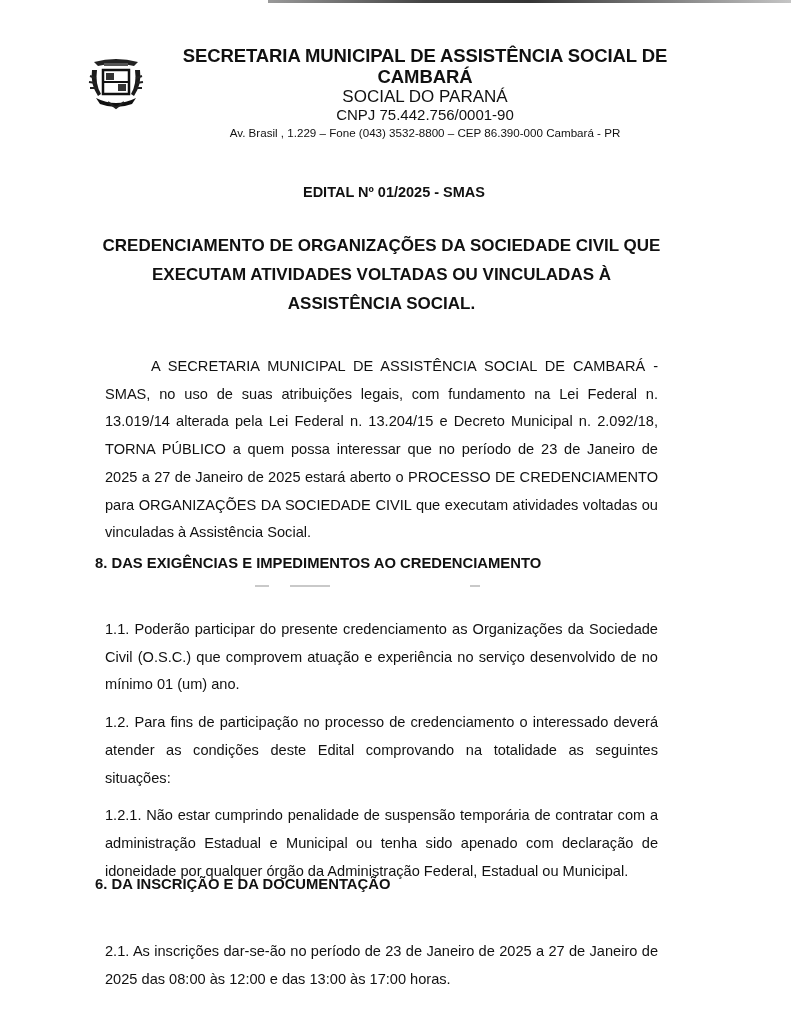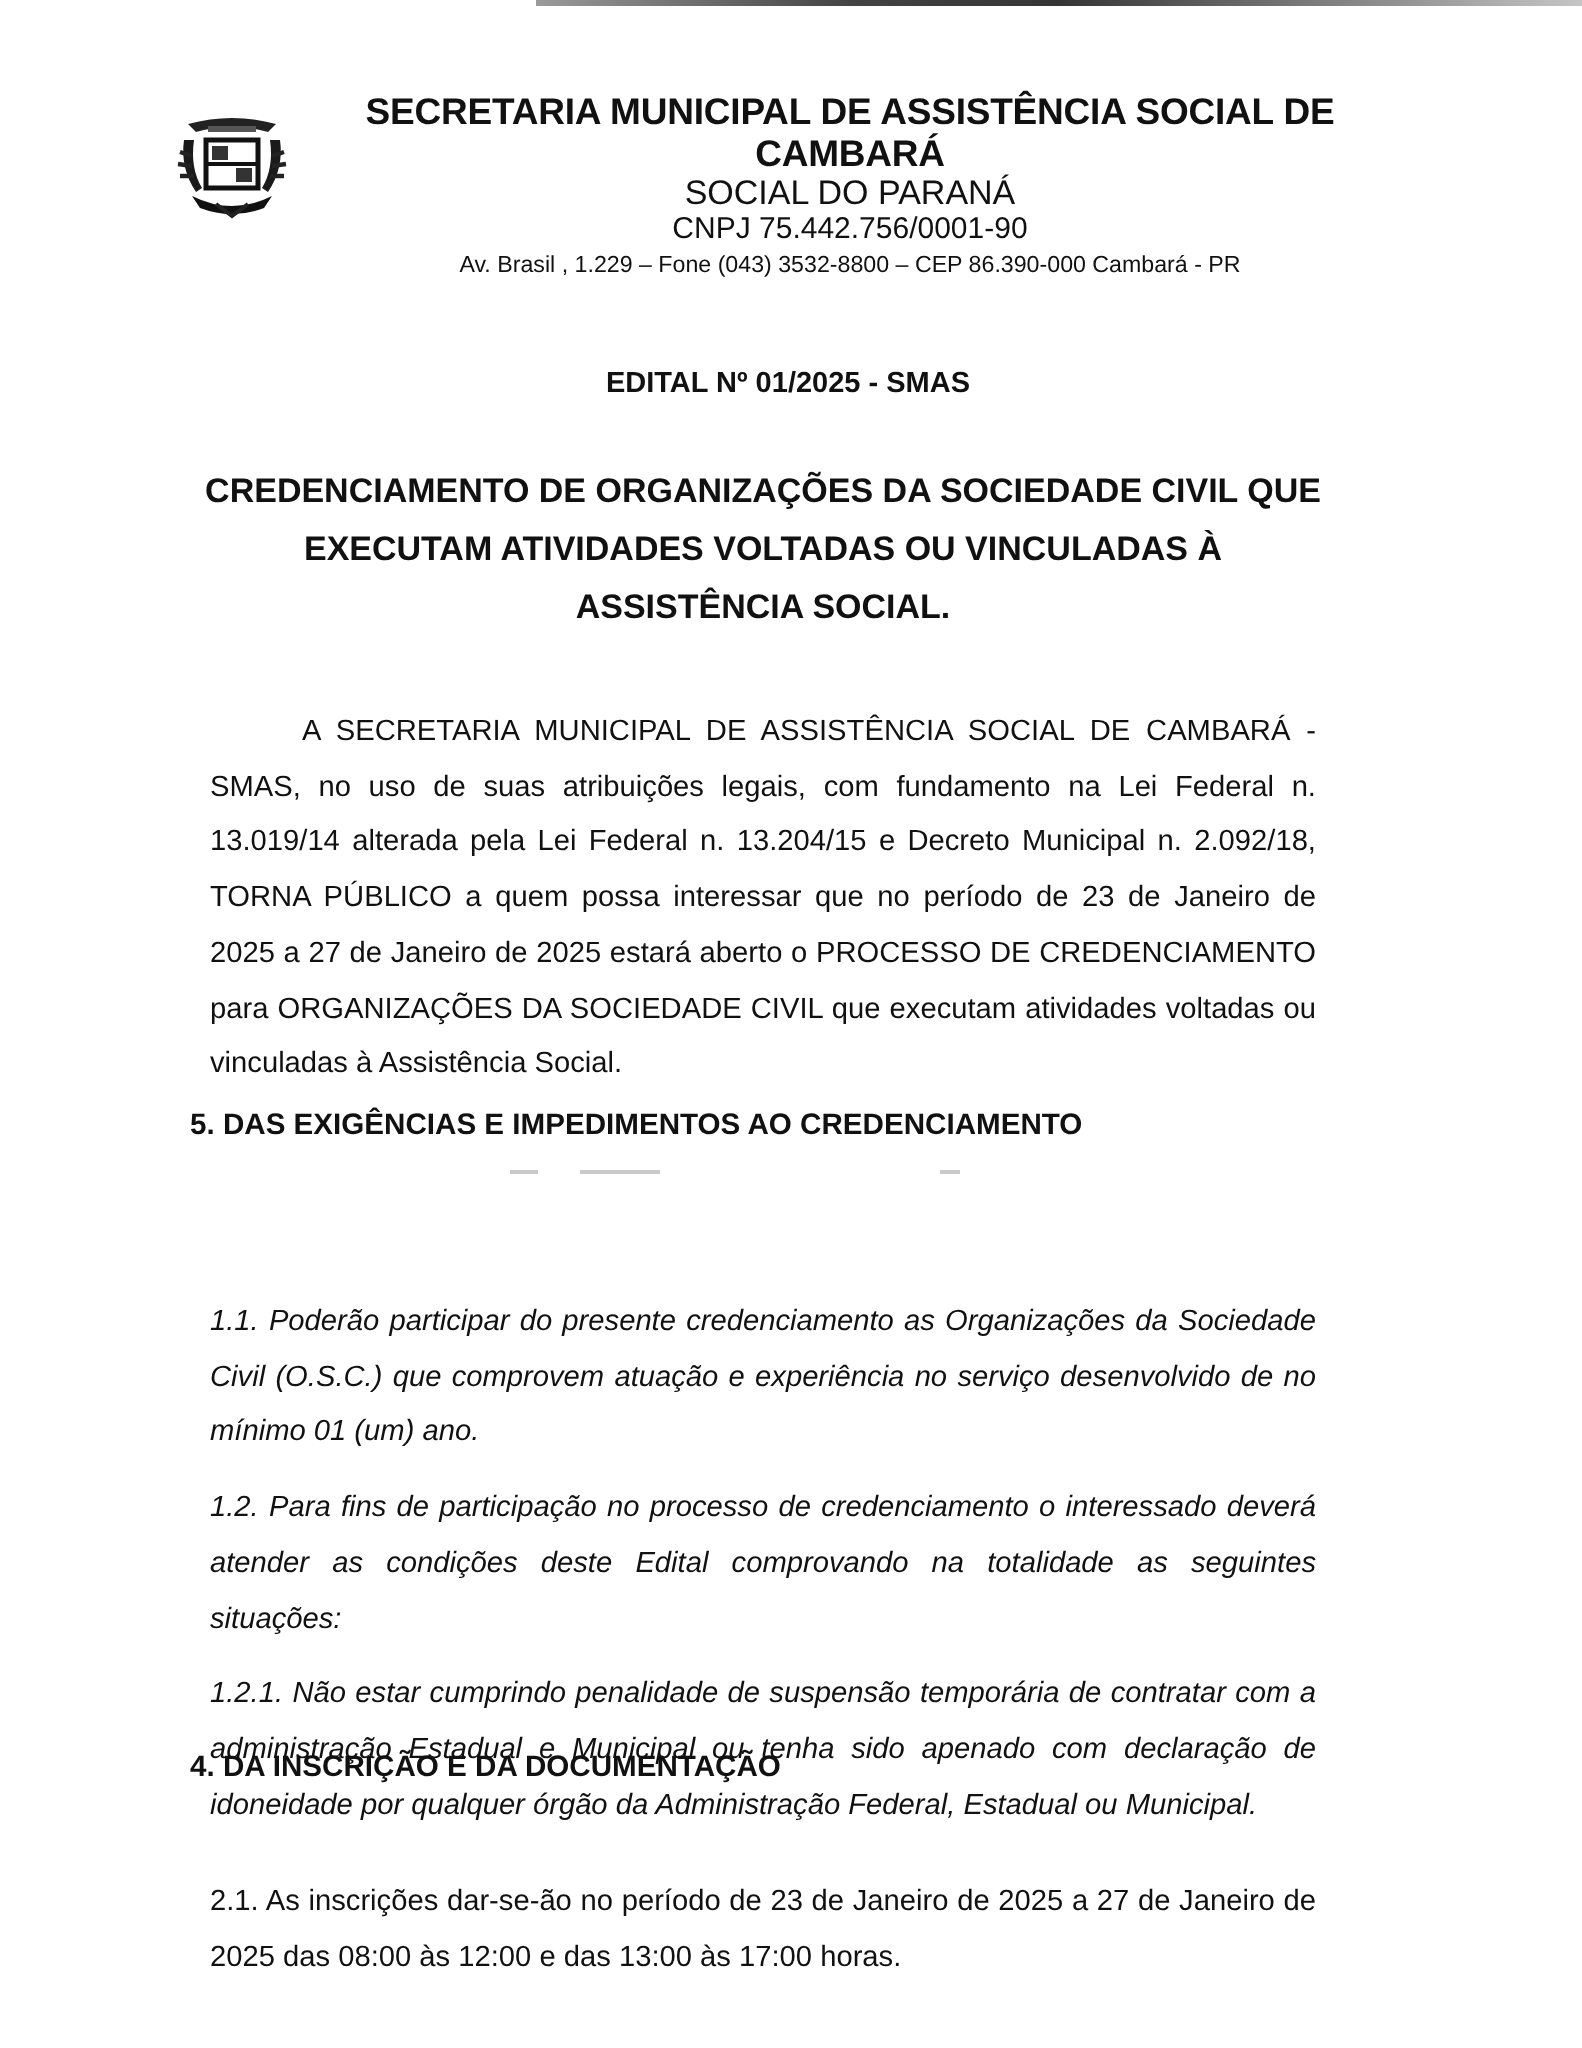--- a/index.html
+++ b/index.html
@@ -25,21 +25,21 @@
 
   .body { position: absolute; left: 95px; width: 573px; font-size: 14.6px; line-height: 27.7px; text-align: justify; }
   .body p { margin: 10px; }
   .intro { top: 343px; }
   .intro p { text-indent: 46px; }
 
   .section-head { position: absolute; left: 95px; width: 573px; font-weight: bold; font-size: 14.8px; }
   .s1 { top: 555px; }
   .s2 { top: 876px; }
 
-  .sec1-body { top: 638px; font-style: italic; }
+  .sec1-body { top: 606px; }
   .sec2-body { top: 928px; }
 
   .speck { position: absolute; height: 2px; background: #c9c9c9; }
 </style>
 </head>
 <body>
 
 <div class="scan-edge"></div>
 
 <svg class="crest" viewBox="0 0 64 56">
@@ -63,29 +63,29 @@
 </div>
 
 <div class="edital-number">EDITAL Nº 01/2025 - SMAS</div>
 
 <div class="subject">CREDENCIAMENTO DE ORGANIZAÇÕES DA SOCIEDADE CIVIL QUE EXECUTAM ATIVIDADES VOLTADAS OU VINCULADAS À ASSISTÊNCIA SOCIAL.</div>
 
 <div class="body intro">
   <p>A SECRETARIA MUNICIPAL DE ASSISTÊNCIA SOCIAL DE CAMBARÁ - SMAS, no uso de suas atribuições legais, com fundamento na Lei Federal n. 13.019/14 alterada pela Lei Federal n. 13.204/15 e Decreto Municipal n. 2.092/18, TORNA PÚBLICO a quem possa interessar que no período de 23 de Janeiro de 2025 a 27 de Janeiro de 2025 estará aberto o PROCESSO DE CREDENCIAMENTO para ORGANIZAÇÕES DA SOCIEDADE CIVIL que executam atividades voltadas ou vinculadas à Assistência Social.</p>
 </div>
 
-<div class="section-head s1">5. DAS EXIGÊNCIAS E IMPEDIMENTOS AO CREDENCIAMENTO</div>
+<div class="section-head s1">8. DAS EXIGÊNCIAS E IMPEDIMENTOS AO CREDENCIAMENTO</div>
 
 <div class="speck" style="left:255px;top:585px;width:14px;"></div>
 <div class="speck" style="left:290px;top:585px;width:40px;"></div>
 <div class="speck" style="left:470px;top:585px;width:10px;"></div>
 
 <div class="body sec1-body">
   <p>1.1. Poderão participar do presente credenciamento as Organizações da Sociedade Civil (O.S.C.) que comprovem atuação e experiência no serviço desenvolvido de no mínimo 01 (um) ano.</p>
   <p>1.2. Para fins de participação no processo de credenciamento o interessado deverá atender as condições deste Edital comprovando na totalidade as seguintes situações:</p>
   <p>1.2.1. Não estar cumprindo penalidade de suspensão temporária de contratar com a administração Estadual e Municipal ou tenha sido apenado com declaração de idoneidade por qualquer órgão da Administração Federal, Estadual ou Municipal.</p>
 </div>
 
-<div class="section-head s2">4. DA INSCRIÇÃO E DA DOCUMENTAÇÃO</div>
+<div class="section-head s2">6. DA INSCRIÇÃO E DA DOCUMENTAÇÃO</div>
 
 <div class="body sec2-body">
   <p>2.1. As inscrições dar-se-ão no período de 23 de Janeiro de 2025 a 27 de Janeiro de 2025 das 08:00 às 12:00 e das 13:00 às 17:00 horas.</p>
 </div>
 
 </body></html>

